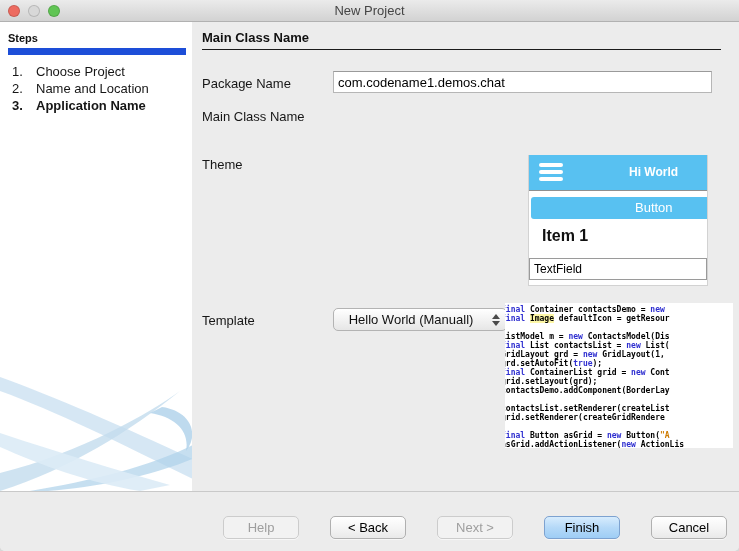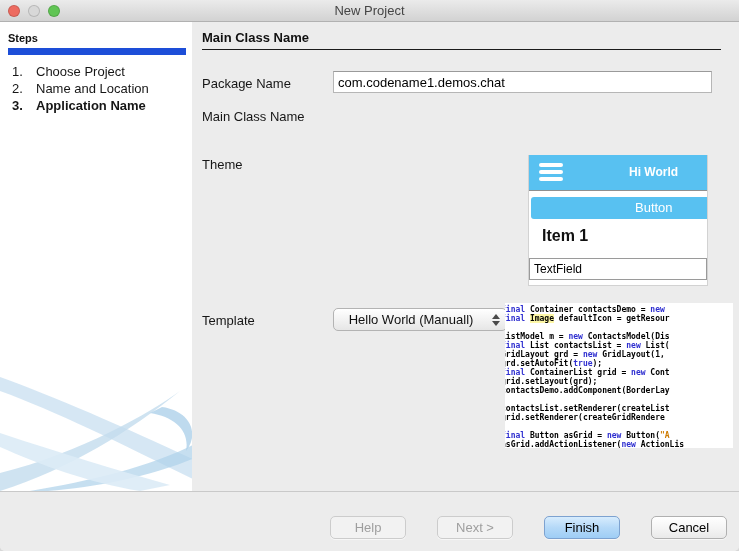--- a/index.html
+++ b/index.html
@@ -214,19 +214,20 @@
           <div class="code-line">&nbsp;</div>
           <div class="code-line"><span class="tok-k">final</span><span class="tok-p"> Button asGrid = </span><span class="tok-k">new</span><span class="tok-p"> Button(</span><span class="tok-str">"A</span></div>
           <div class="code-line"><span class="tok-p">asGrid.addActionListener(</span><span class="tok-k">new</span><span class="tok-p"> ActionLis</span></div>
         </div>
     </div>
   </div>
 
   <div class="footer">
     <div class="footer-buttons">
         <button class="btn disabled" disabled="">Help</button>
+        <button class="btn normal">&lt; Back</button>
         <button class="btn disabled" disabled="">Next &gt;</button>
         <button class="btn default">Finish</button>
         <button class="btn normal">Cancel</button>
       </div>
   </div>
 
 </div>
 
 </body></html>

